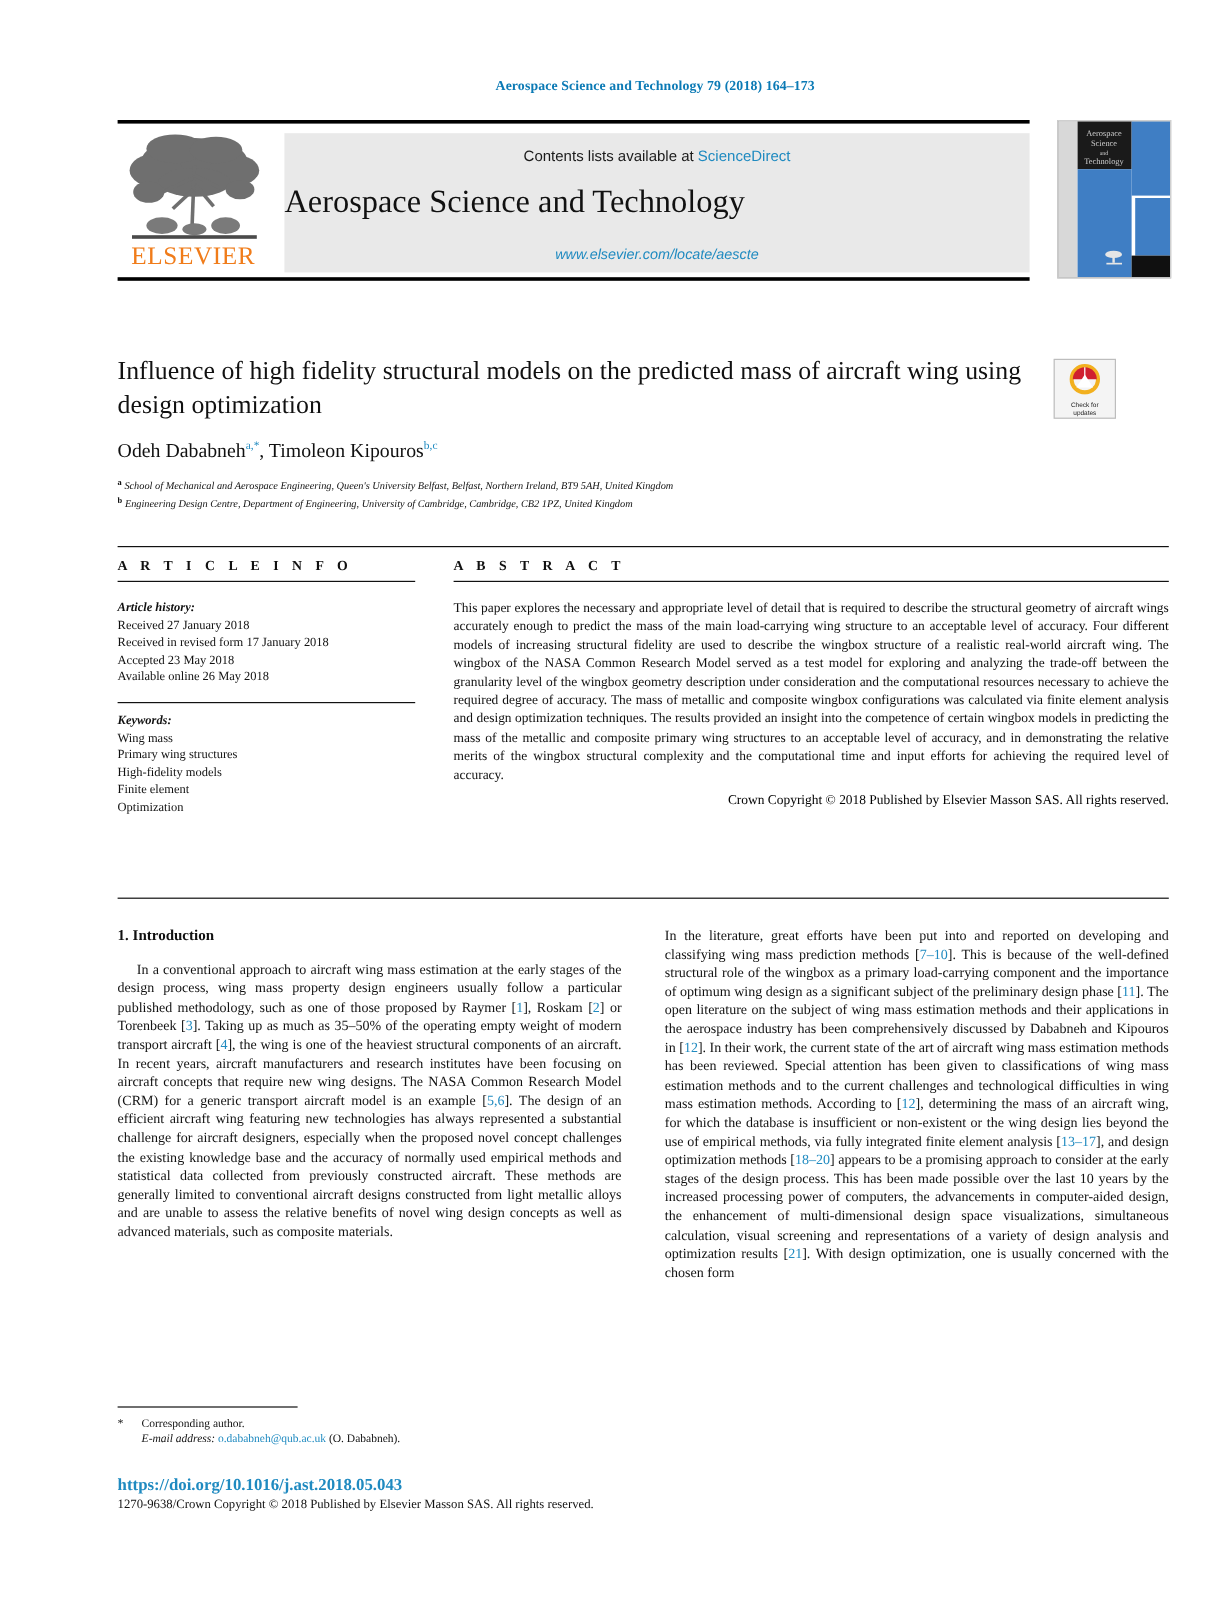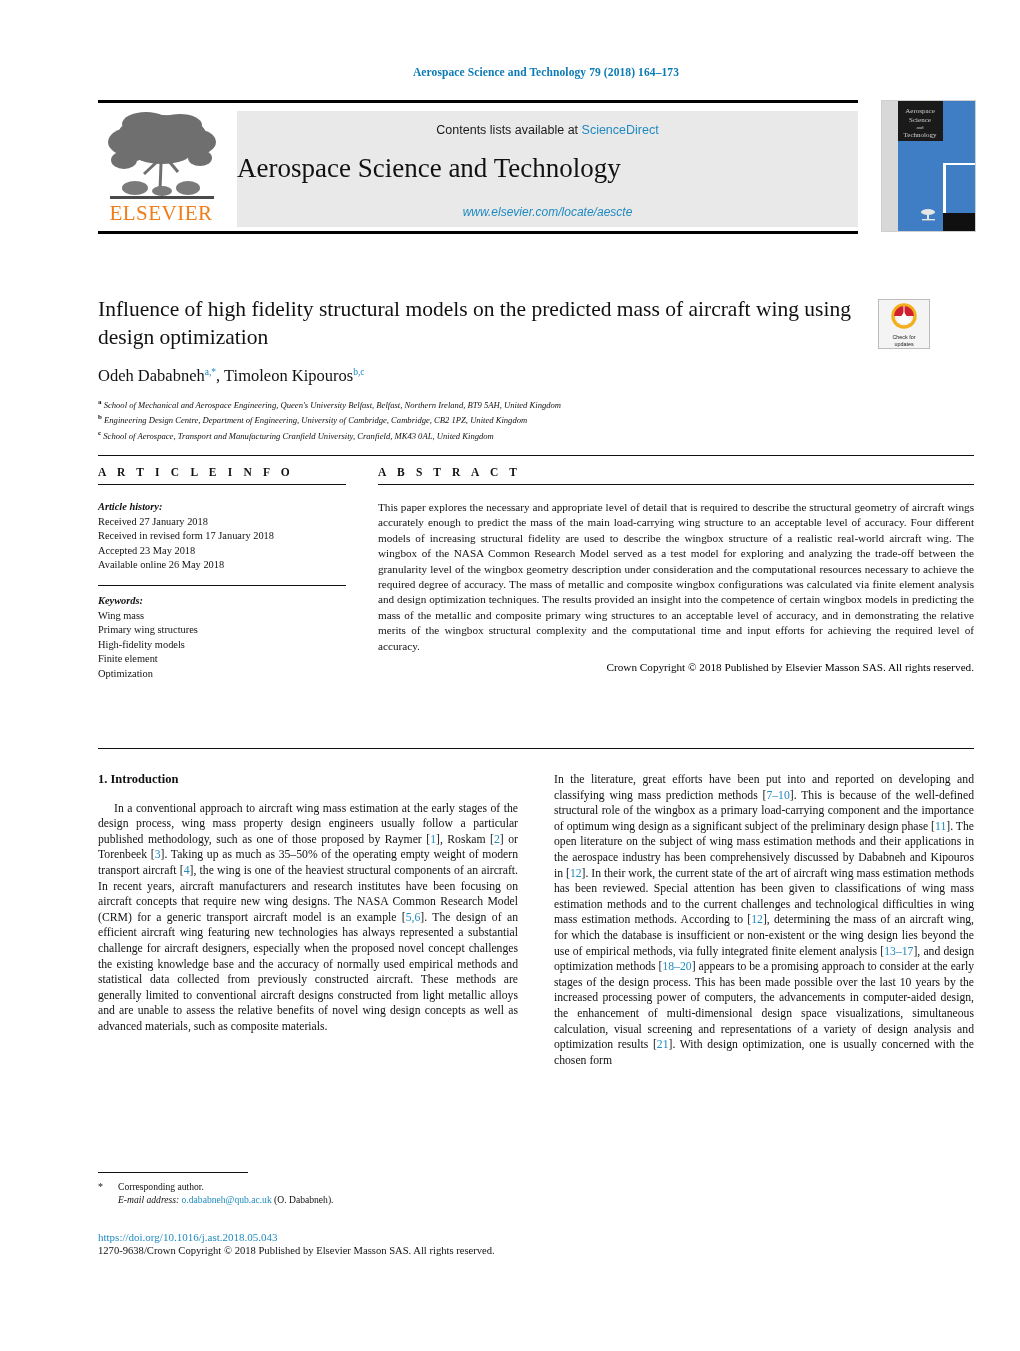--- a/index.html
+++ b/index.html
@@ -296,23 +296,23 @@
   .mail { color: #1f8ac0; }
 
   
   .doi-block {
     position: absolute;
     left: 62px; top: 1231px;
     width: 600px;
     font-family: "Liberation Serif", serif;
   }
   .doi-link {
-    font-size: 11px;
+    font-size: 14px;
     color: #1f8ac0;
-    font-weight: normal;
+    font-weight: bold;
   }
   .issn-line {
     margin-top: 2px;
     font-size: 10.6px;
     color: #111;
   }
 </style>
 </head>
 <body>
 
@@ -403,24 +403,20 @@
 
     <div class="affils">
       <div class="affil">
         <sup>a</sup>
         <span>School of Mechanical and Aerospace Engineering, Queen's University Belfast, Belfast, Northern Ireland, BT9 5AH, United Kingdom</span>
       </div>
       <div class="affil">
         <sup>b</sup>
         <span>Engineering Design Centre, Department of Engineering, University of Cambridge, Cambridge, CB2 1PZ, United Kingdom</span>
       </div>
-      <div class="affil">
-        <sup>c</sup>
-        <span>School of Aerospace, Transport and Manufacturing Cranfield University, Cranfield, MK43 0AL, United Kingdom</span>
-      </div>
     </div>
   </div>
 
   <div class="rule-thin" style="left:62px; top:455px; width:876px;"></div>
 
   <div class="info-col">
     <div class="sec-head">A R T I C L E   I N F O</div>
     <div class="rule-thin" style="position:relative; left:0; top:6px; width:248px;"></div>
     <div class="info-body">
       <div class="lbl">Article history:</div>

